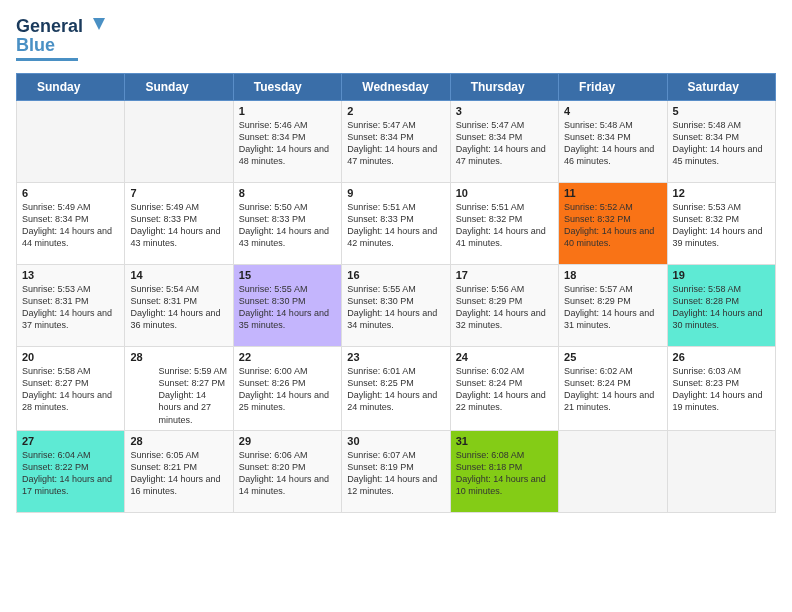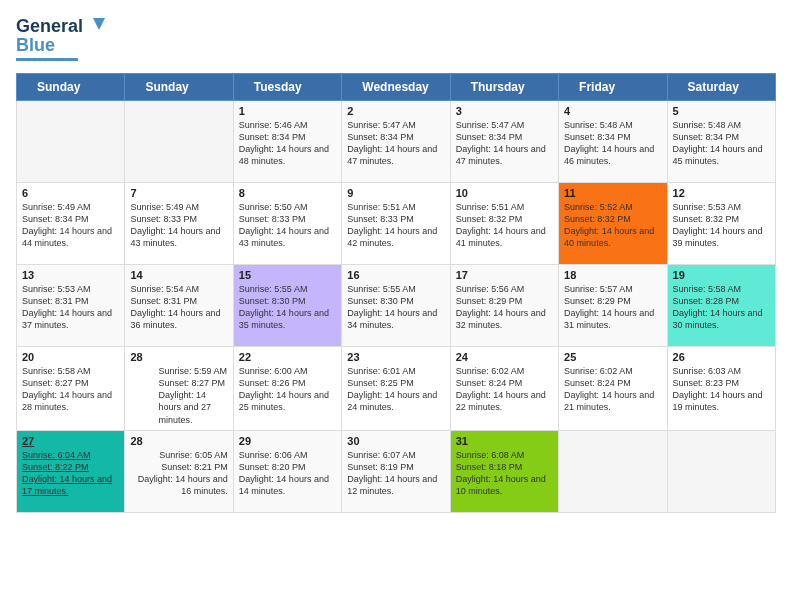--- a/index.html
+++ b/index.html
@@ -274,29 +274,29 @@
 Daylight: 14 hours and 21 minutes.</div>
         </td>
         <td style="background: rgb(255, 255, 255);">
           <span class="day-number">26</span>
           <div class="day-info" style="white-space: pre-line;">Sunrise: 6:03 AM
 Sunset: 8:23 PM
 Daylight: 14 hours and 19 minutes.</div>
         </td>
       </tr>
       <tr style="background: rgb(249, 249, 249);">
-        <td style="background: #14b8a6; text-decoration: underline;">
+        <td style="background: #5eead4;">
           <span class="day-number">27</span>
           <div class="day-info" style="white-space: pre-line;">Sunrise: 6:04 AM
 Sunset: 8:22 PM
 Daylight: 14 hours and 17 minutes.</div>
         </td>
         <td style="background: rgb(249, 249, 249);">
           <span class="day-number">28</span>
-          <div class="day-info" style="white-space: pre-line; text-align: right;">Sunrise: 6:05 AM
+          <div class="day-info" style="white-space: pre-line;">Sunrise: 6:05 AM
 Sunset: 8:21 PM
 Daylight: 14 hours and 16 minutes.</div>
         </td>
         <td style="background: rgb(249, 249, 249);">
           <span class="day-number">29</span>
           <div class="day-info" style="white-space: pre-line;">Sunrise: 6:06 AM
 Sunset: 8:20 PM
 Daylight: 14 hours and 14 minutes.</div>
         </td>
         <td style="background: rgb(249, 249, 249);">

